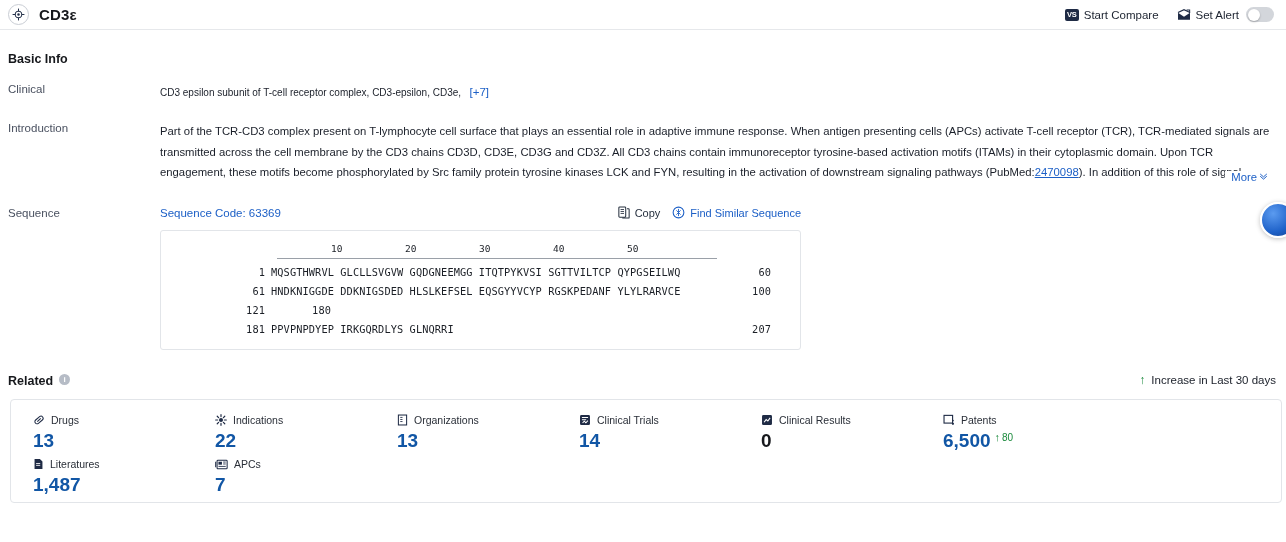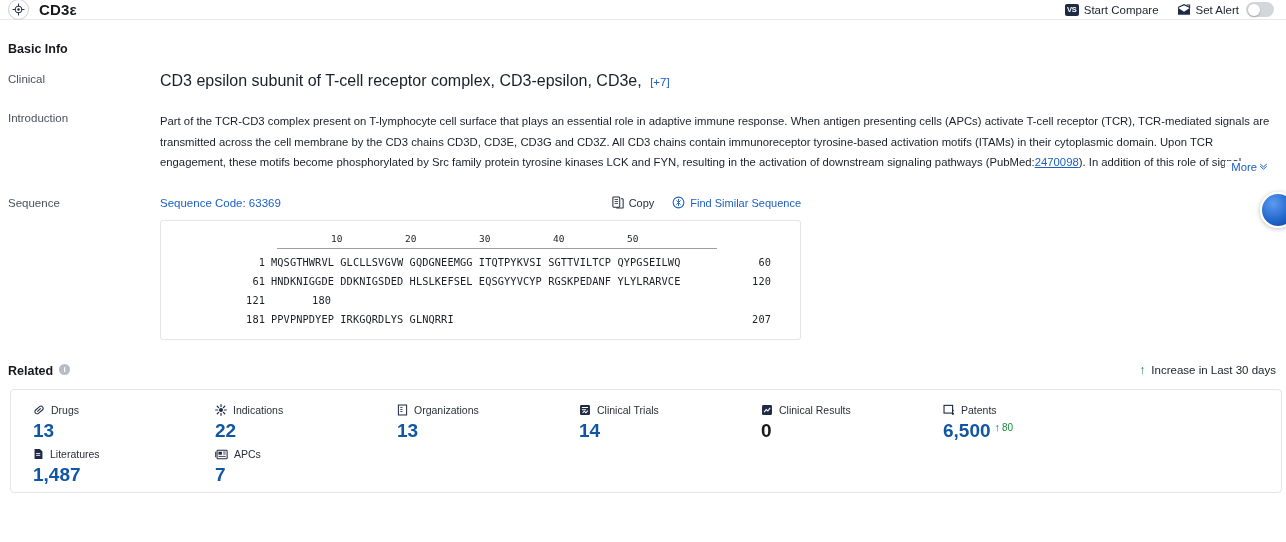--- a/index.html
+++ b/index.html
@@ -7,21 +7,21 @@
     width: 1286px; height: 542px;
     background: #ffffff;
     font-family: "Liberation Sans", sans-serif;
     color: #1a1a1a;
     overflow: hidden;
   }
 
   
   .header {
     position: relative;
-    height: 20px;
+    height: 30px;
     display: flex;
     align-items: center;
     padding: 0 8px 0 8px;
     border-bottom: 1px solid #e6e8eb;
     background: #fff;
   }
   .brand { display: flex; align-items: center; gap: 10px; }
   .brand-badge {
     width: 21px; height: 21px; border-radius: 50%;
     border: 1px solid #c9cdd4;
@@ -66,21 +66,21 @@
     margin-top: 22px;
   }
 
   .row { display: flex; margin-top: 16px; }
   .row-label {
     width: 152px; flex: 0 0 152px;
     font-size: 11.5px; color: #4a5160; padding-top: 1px;
   }
   .row-body { flex: 1; min-width: 0; }
 
-  .synonyms-text { font-size: 16px; color: #1a1f29; }
+  .synonyms-text { font-size: 10px; color: #1a1f29; }
   .link { color: #1c5fc6; cursor: pointer; }
   .link-u { color: #1c5fc6; text-decoration: underline; cursor: pointer; }
 
   .intro-text {
     font-size: 11.3px; color: #1a1f29; line-height: 20.5px;
     max-height: 62px; overflow: hidden; position: relative;
     padding-right: 2px;
   }
   .more-toggle {
     position: absolute; right: 10px; bottom: 0;
@@ -89,21 +89,21 @@
     display: flex; align-items: center; gap: 2px;
   }
   .chev { font-size: 10px; line-height: 1; }
 
   
   .seq-head {
     display: flex; align-items: flex-end;
     width: 641px;
   }
   .seq-code { font-size: 11.5px; color: #1c5fc6; cursor: pointer; }
-  .seq-actions { margin-left: auto; display: flex; align-items: center; gap: 18px; }
+  .seq-actions { margin-left: auto; display: flex; align-items: center; gap: 12px; }
   .seq-act {
     display: flex; align-items: center; gap: 5px;
     font-size: 11px; cursor: pointer;
   }
   .seq-act.copy { color: #26303f; }
   .seq-act.find { color: #1c5fc6; }
 
   .seq-box {
     margin-top: 11px;
     width: 641px;
@@ -296,21 +296,21 @@
         <div class="ruler-line"></div>
 
         <div class="seq-row seq-mono">
           <span class="seq-left">1</span>
           <span class="seq-chunks">MQSGTHWRVL GLCLLSVGVW GQDGNEEMGG ITQTPYKVSI SGTTVILTCP QYPGSEILWQ</span>
           <span class="seq-right">60</span>
         </div>
         <div class="seq-row seq-mono">
           <span class="seq-left">61</span>
           <span class="seq-chunks">HNDKNIGGDE DDKNIGSDED HLSLKEFSEL EQSGYYVCYP RGSKPEDANF YLYLRARVCE</span>
-          <span class="seq-right">120</span>
+          <span class="seq-right">100</span>
         </div>
         <div class="seq-row seq-mono">
           <span class="seq-left">121</span>
           <span class="seq-right">180</span>
         </div>
         <div class="seq-row seq-mono">
           <span class="seq-left">181</span>
           <span class="seq-chunks">PPVPNPDYEP IRKGQRDLYS GLNQRRI</span>
           <span class="seq-right">207</span>
         </div>

